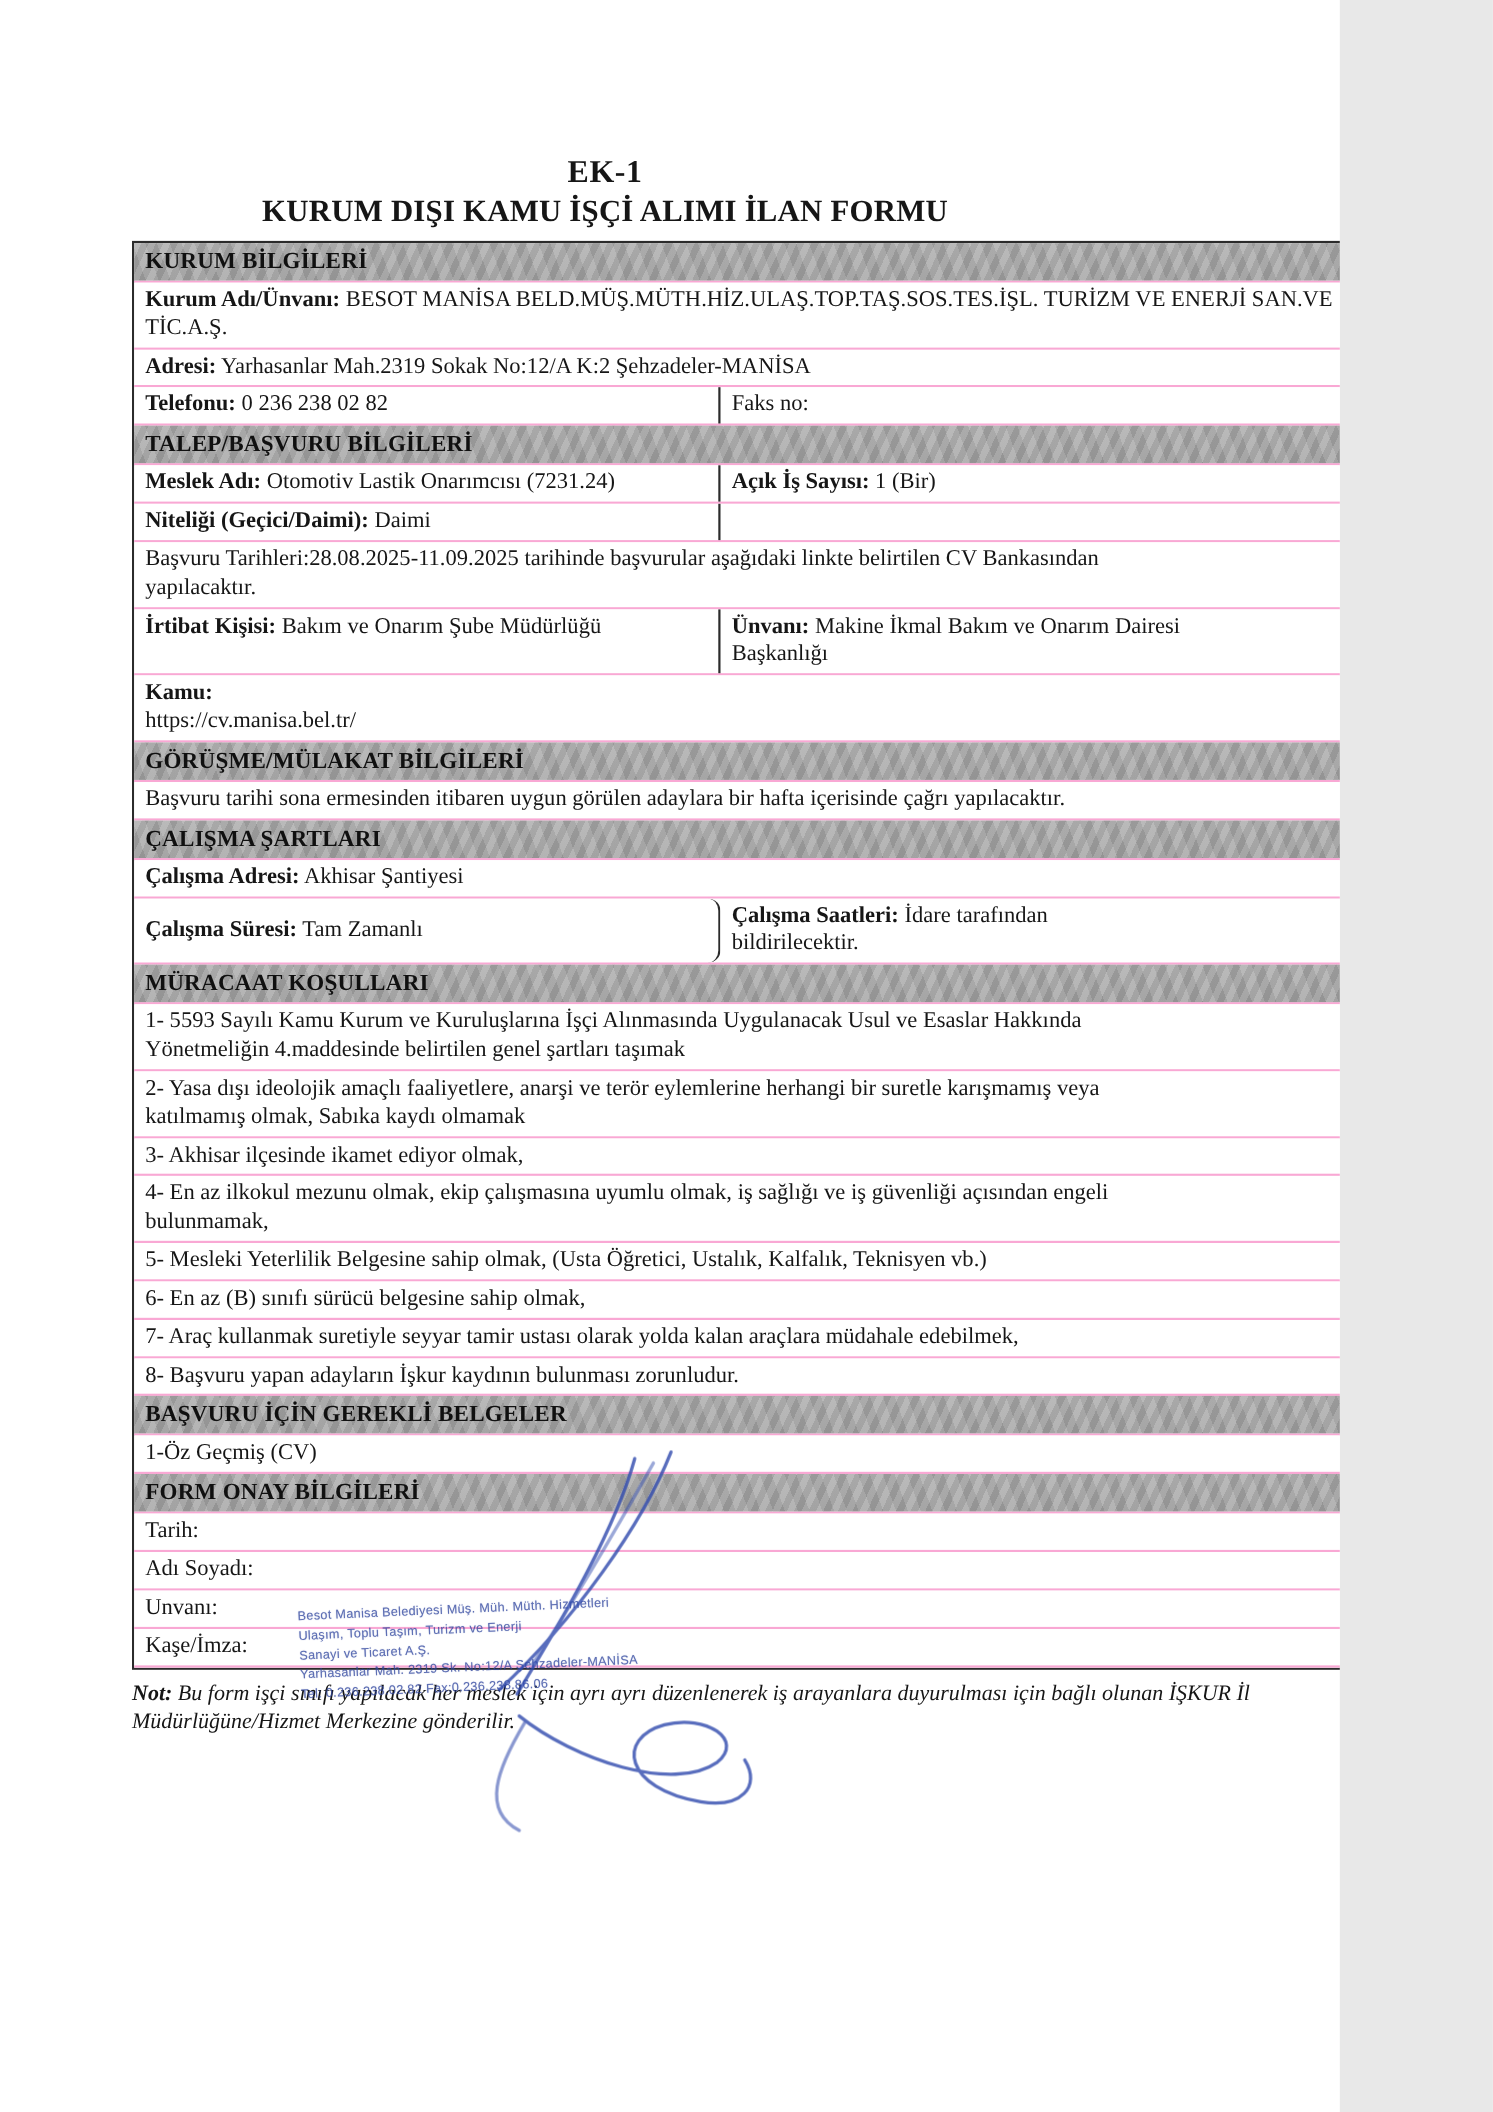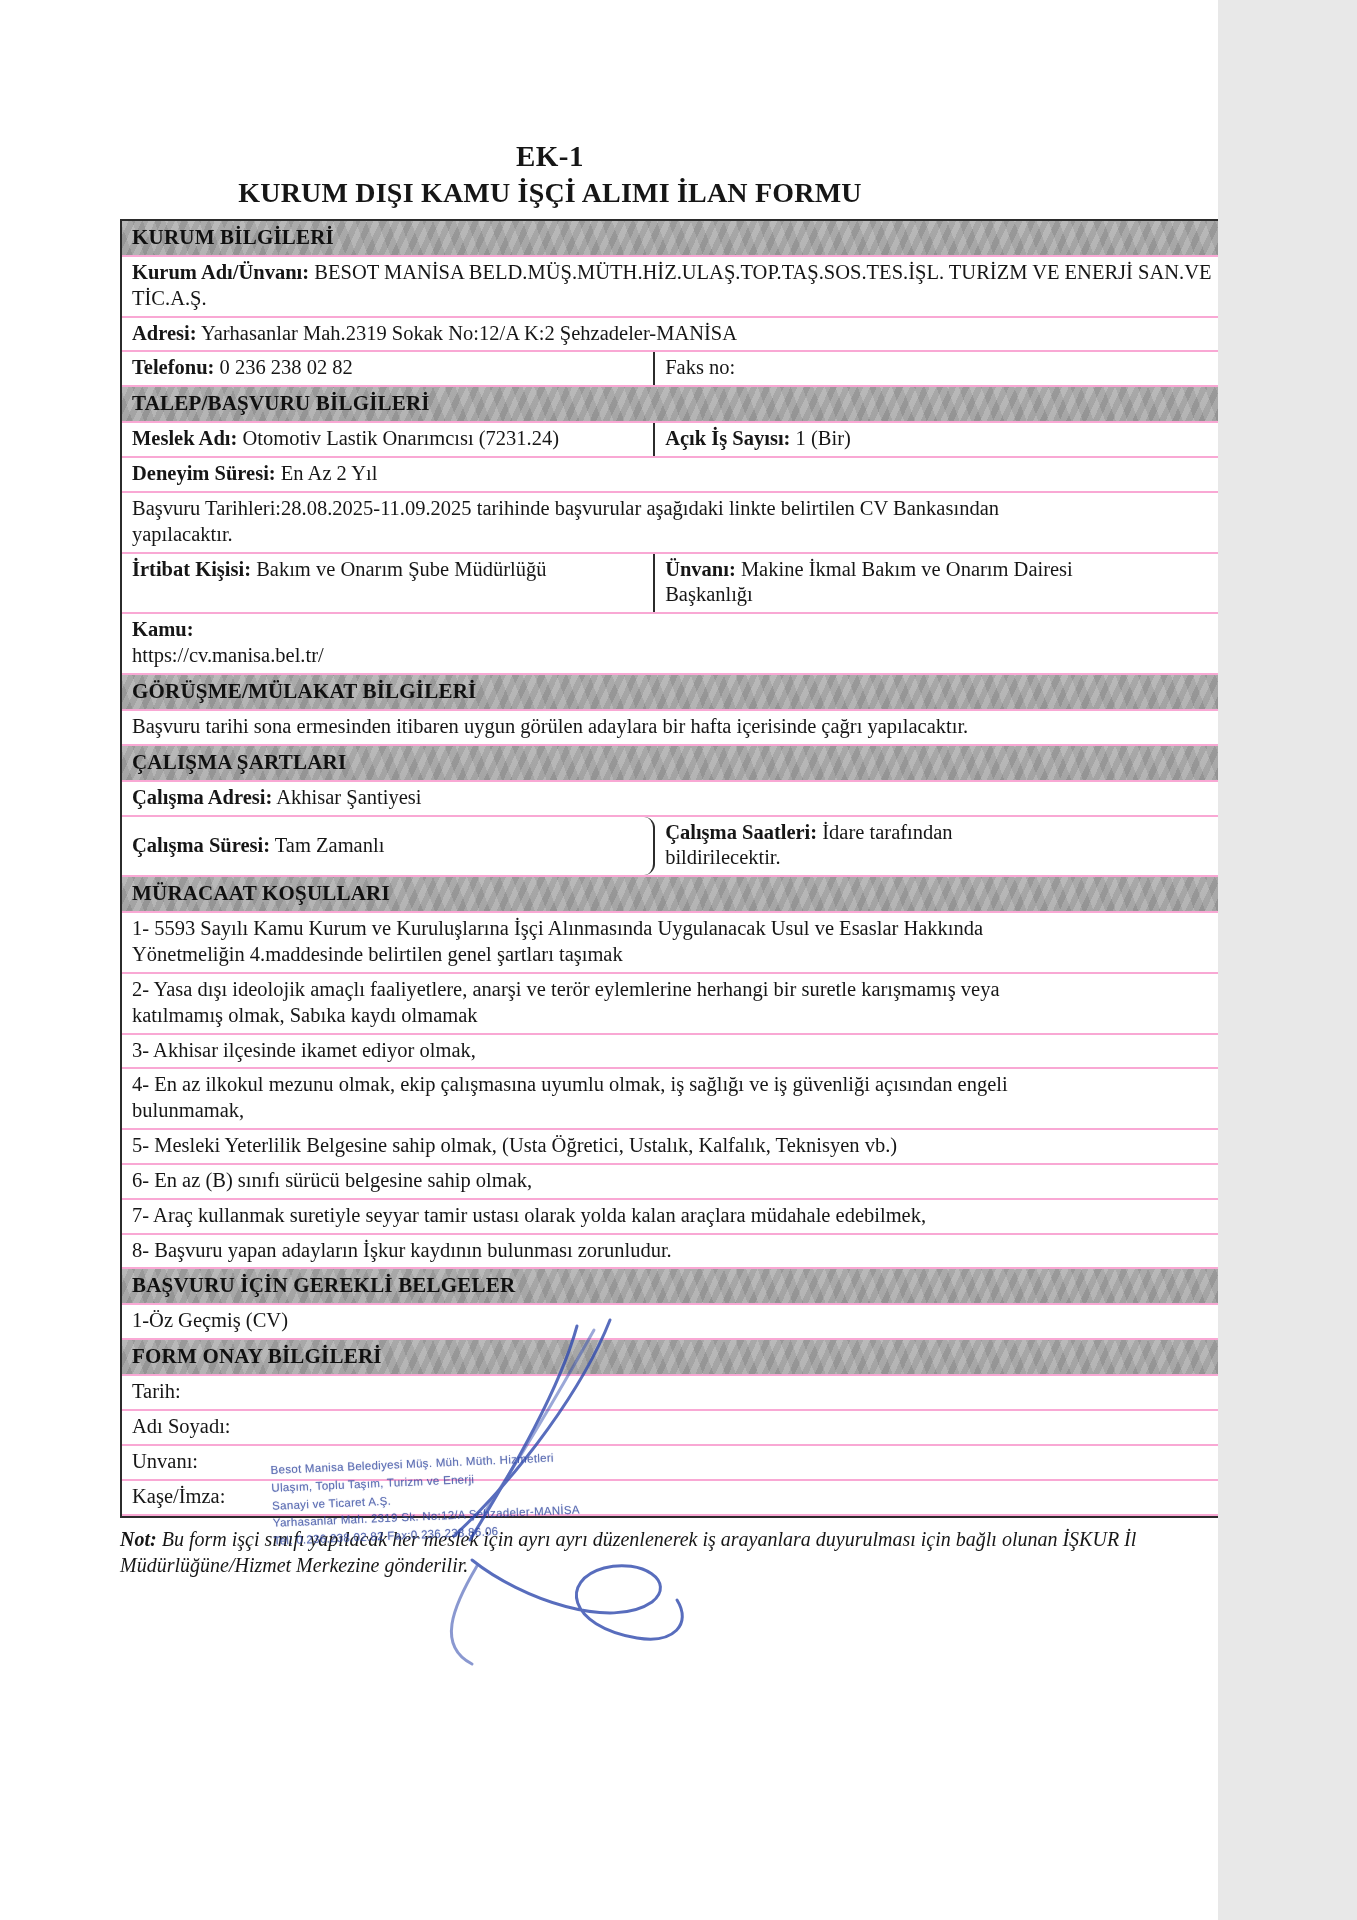--- a/index.html
+++ b/index.html
@@ -115,23 +115,23 @@
         </div>
       </div>
       <div class="c cr vc">
         <span>
           <span class="lb">Açık İş Sayısı:</span>
           <span>1 (Bir)</span>
         </span>
       </div>
     </div>
     <div class="r">
-      <div class="c cr">
-        <span class="lb">Deneyim Süresi:</span>
-        <span>En Az 2 Yıl</span>
+      <div class="c cl">
+        <span class="lb">Niteliği (Geçici/Daimi):</span>
+        <span>Daimi</span>
       </div>
     </div>
     <div class="r">
       <div class="c full">
         <div class="mw880">Başvuru Tarihleri:28.08.2025-11.09.2025  tarihinde başvurular aşağıdaki linkte belirtilen CV Bankasından yapılacaktır.</div>
       </div>
     </div>
     <div class="r">
       <div class="c cl">
         <div class="mw420">

